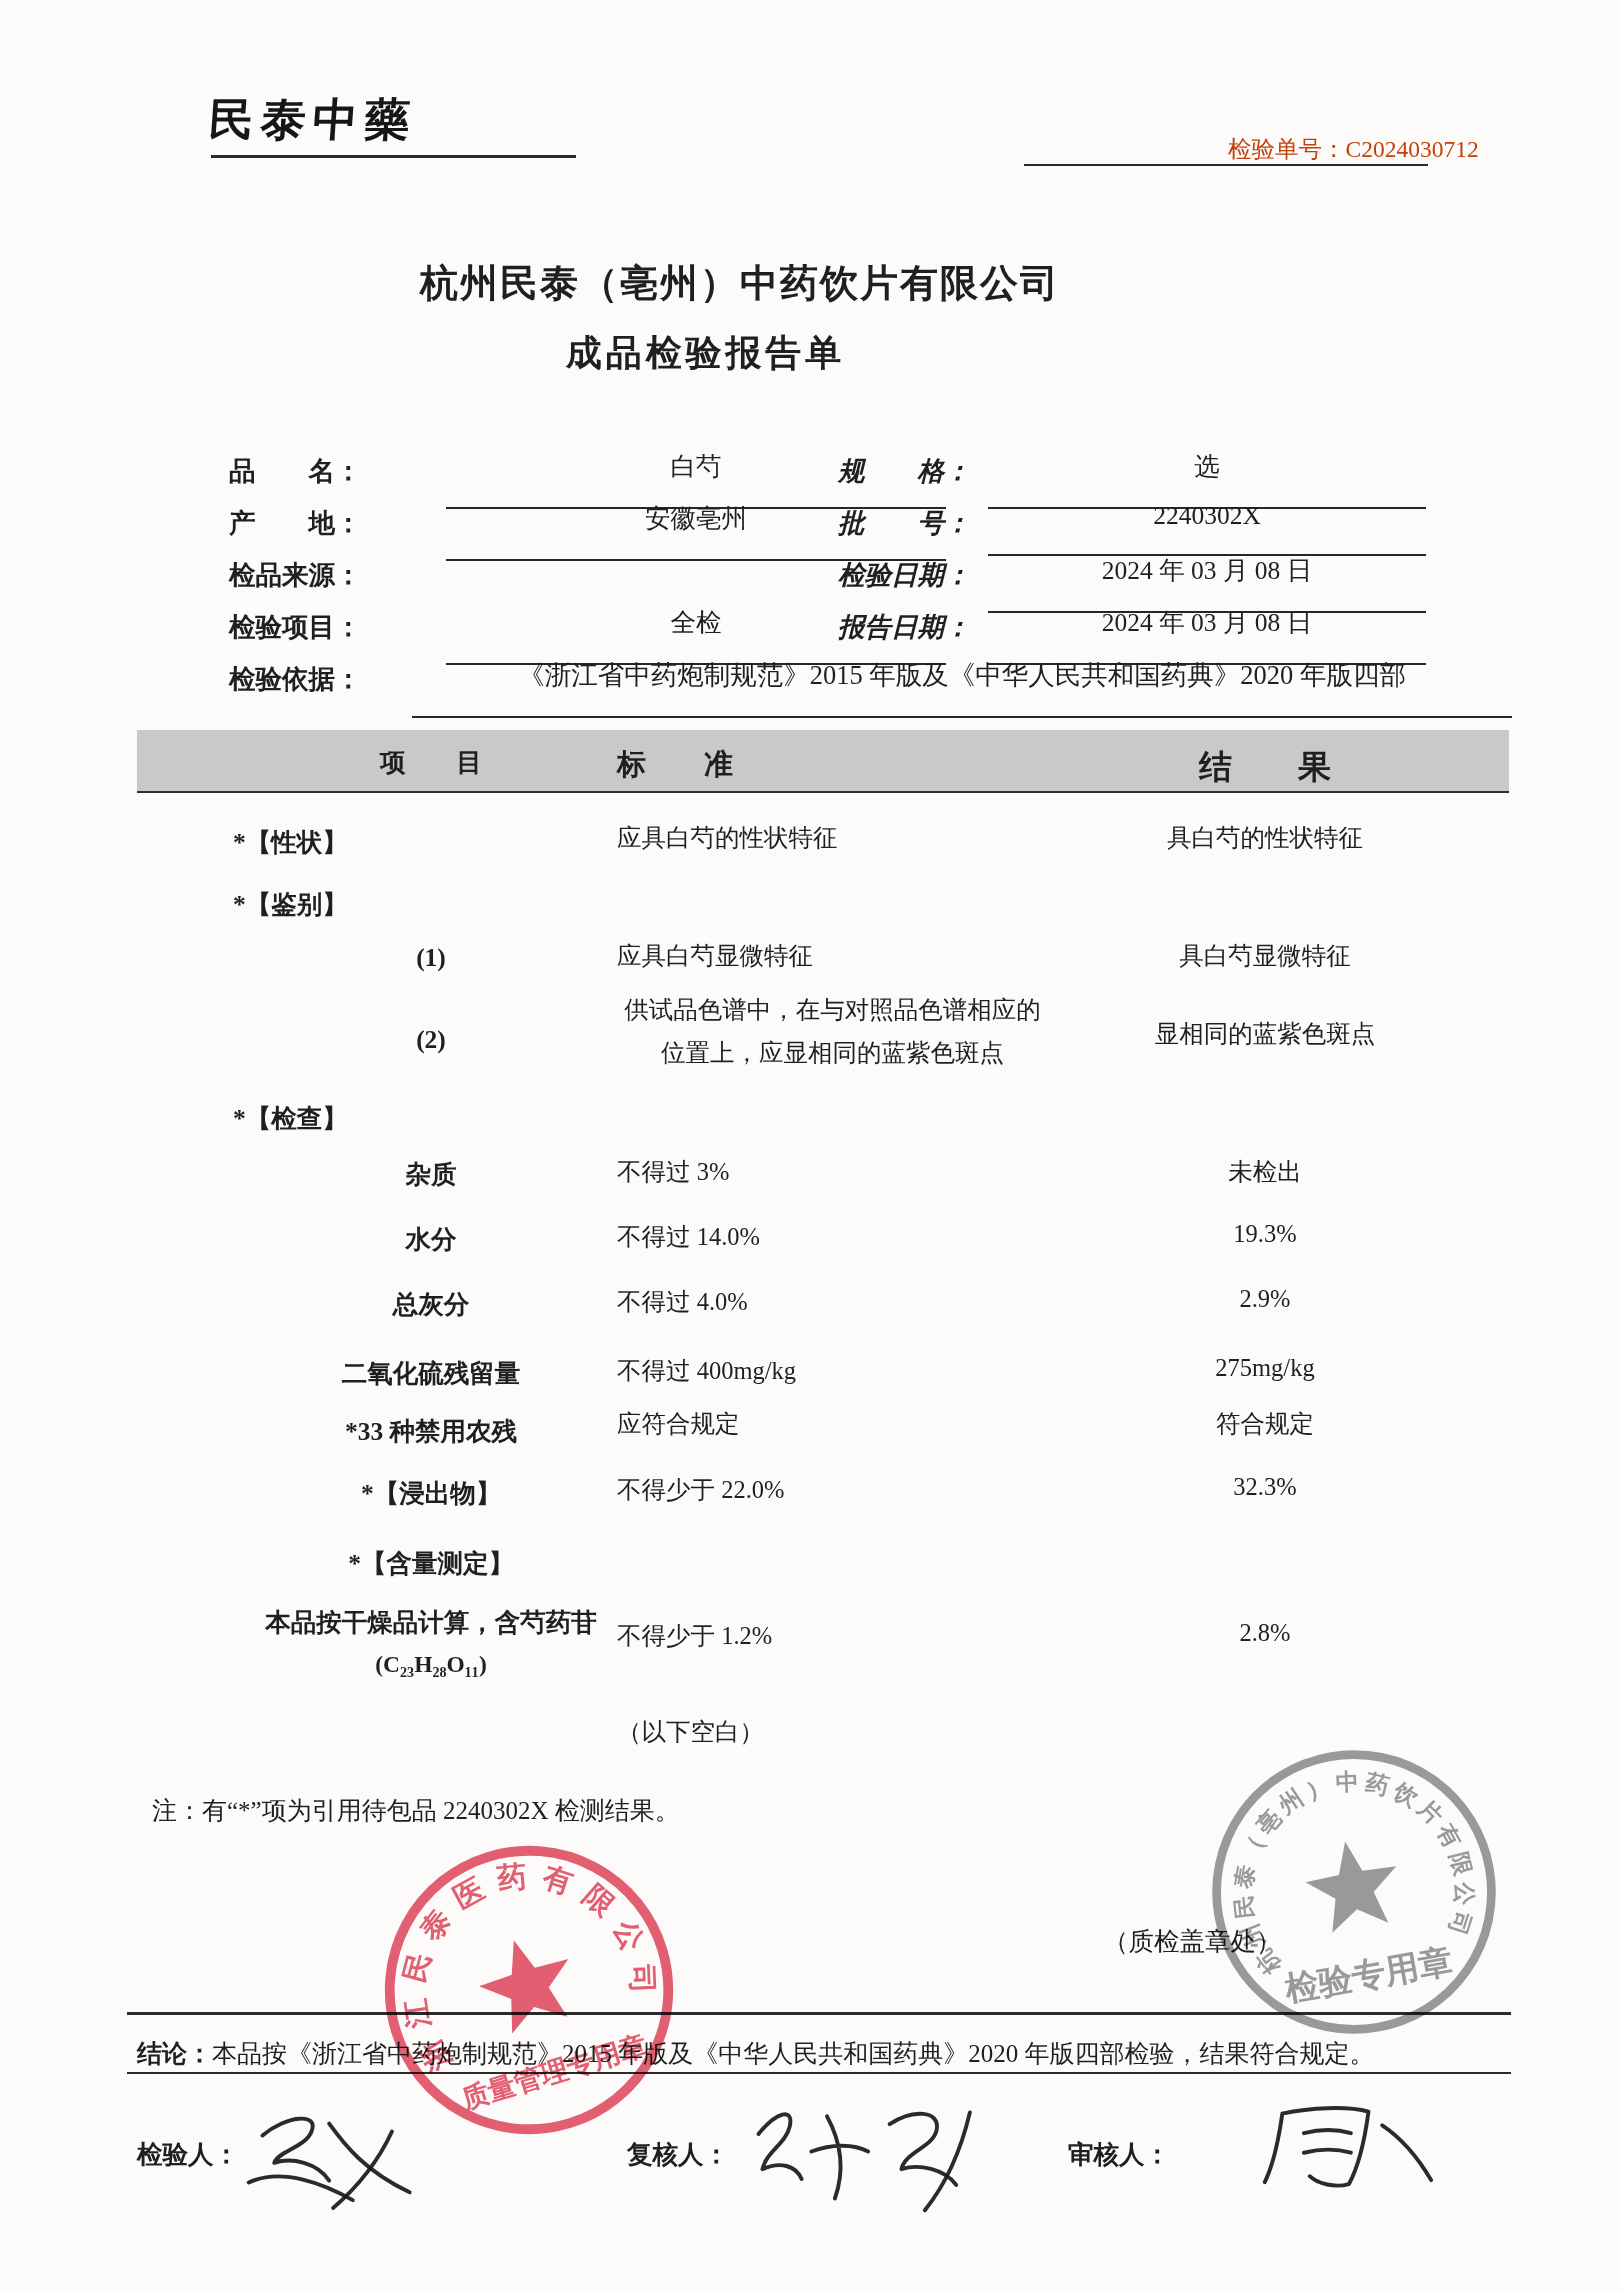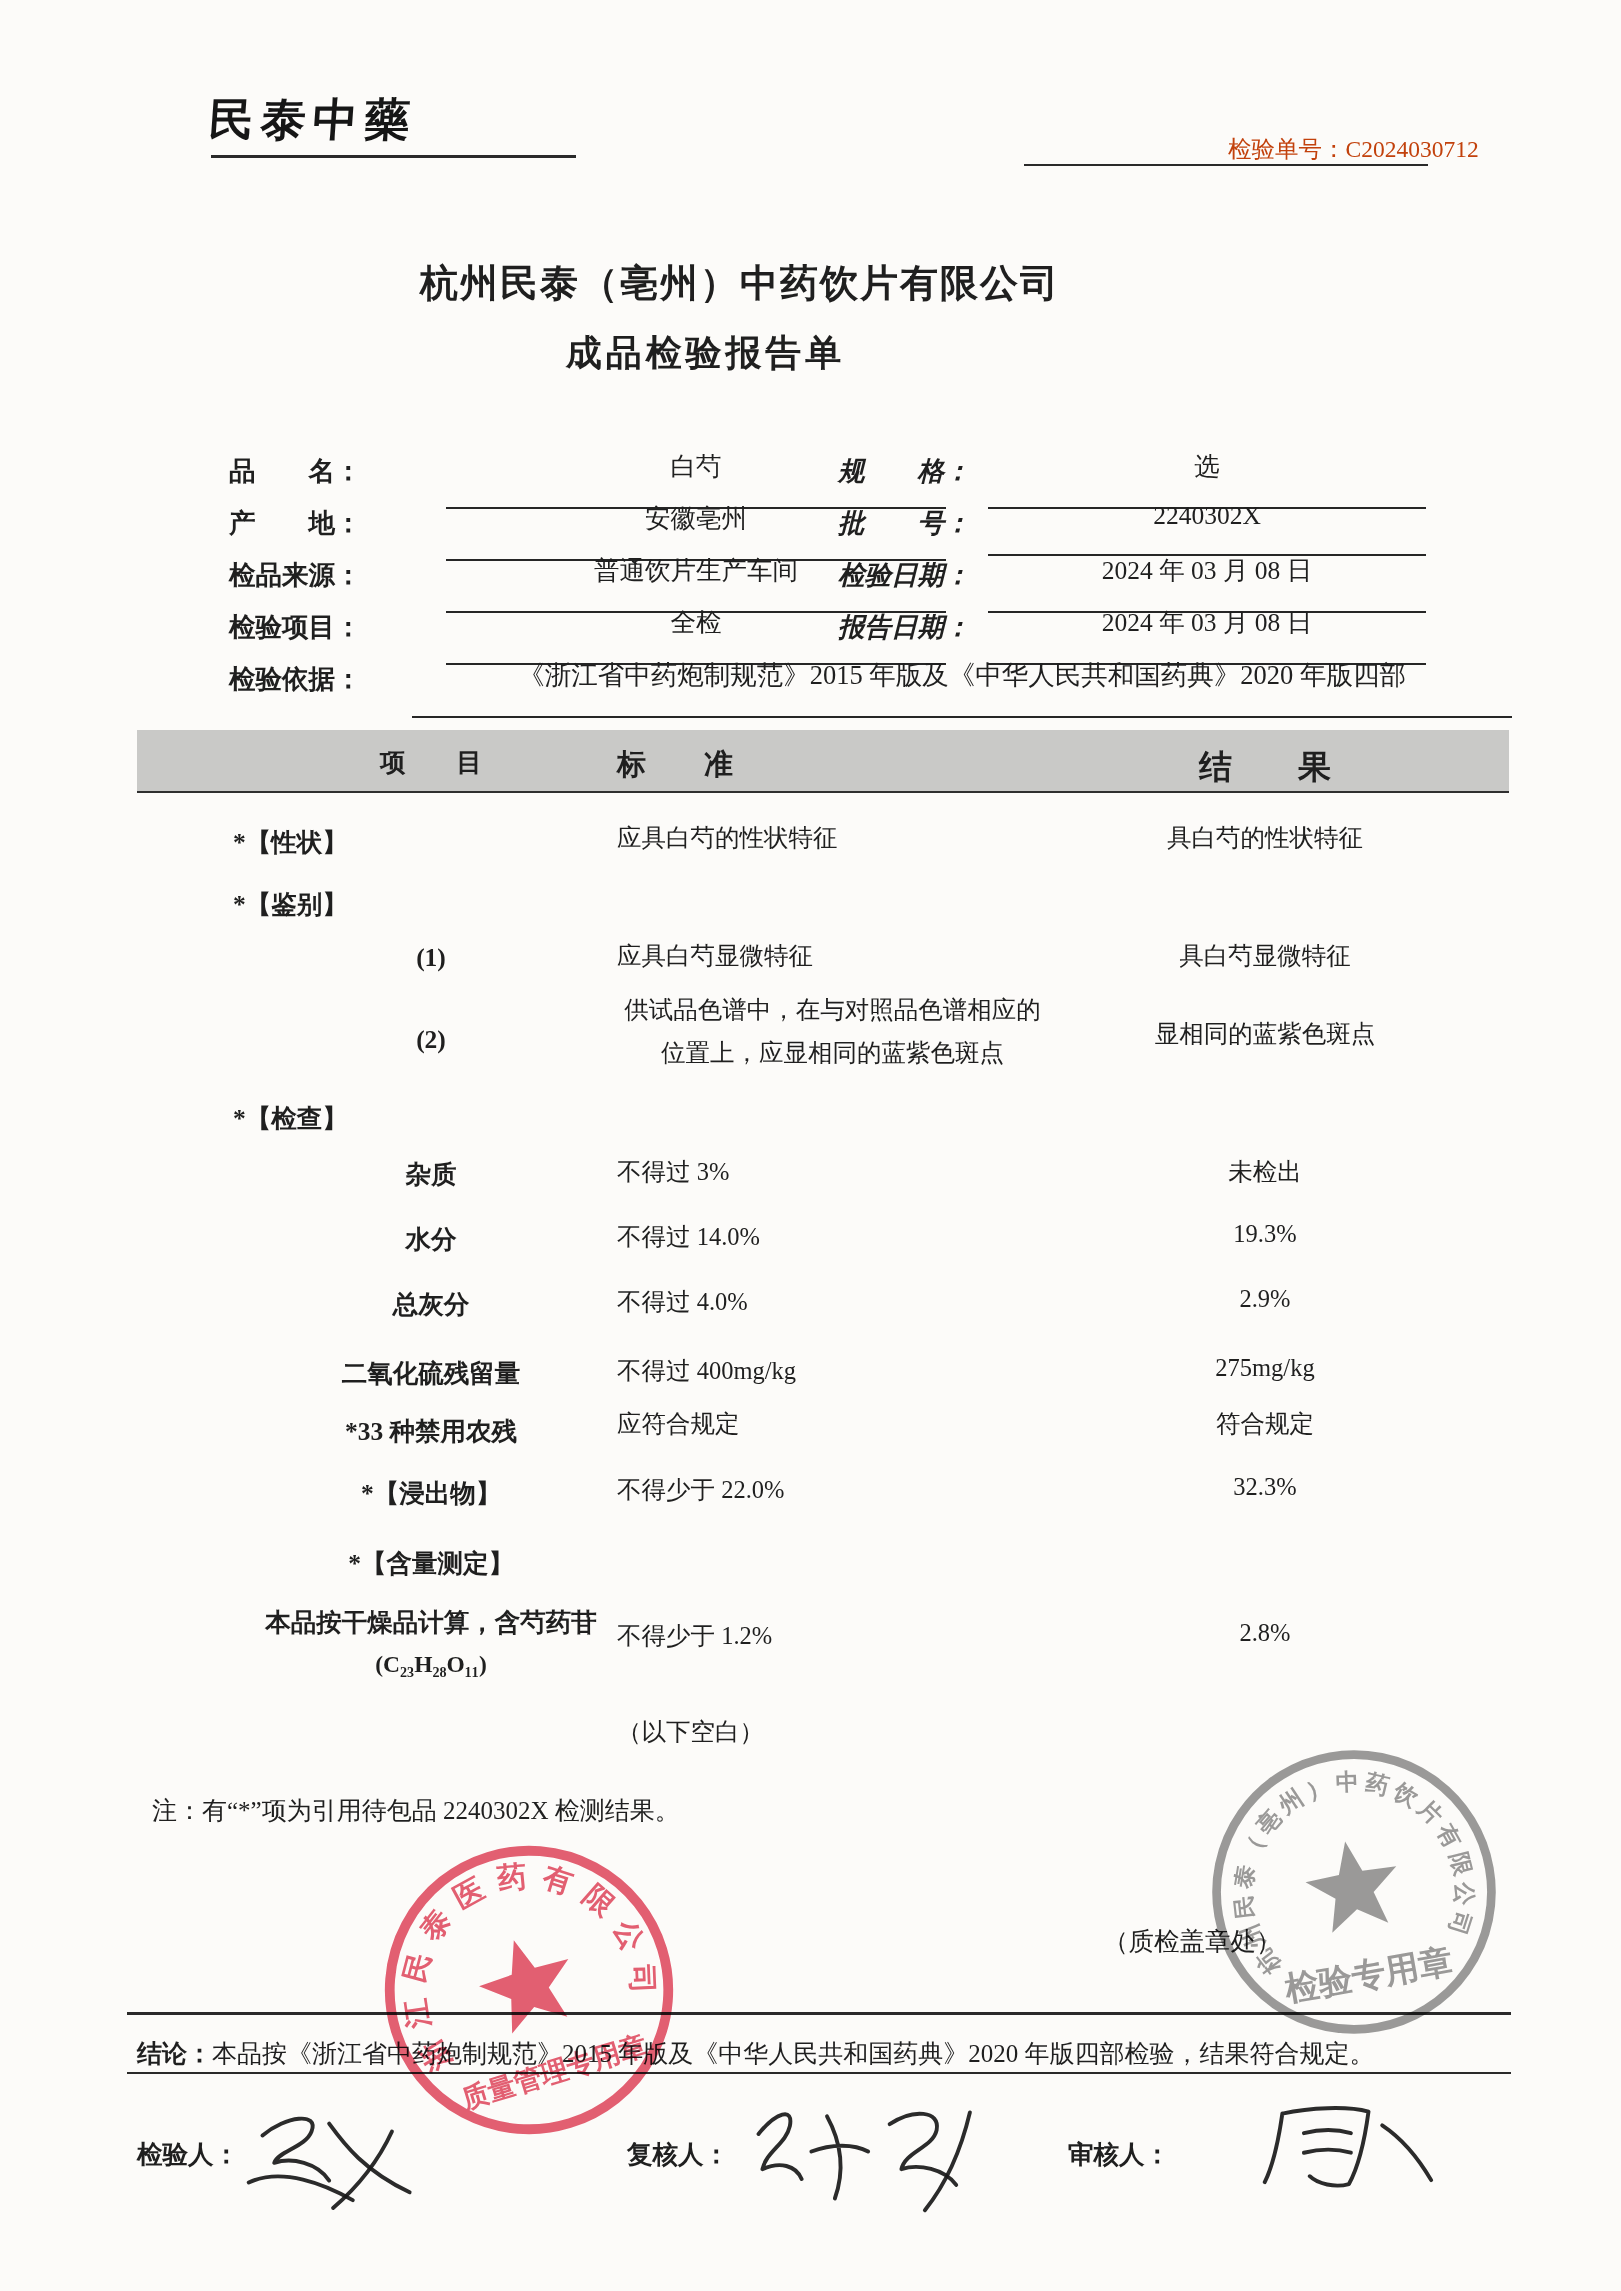--- a/index.html
+++ b/index.html
@@ -88,21 +88,20 @@
   <div class="abs ival l-cell" style="top:449px">白芍</div>
   <div class="abs ilabel r-label" style="top:453px">规　　格：</div>
   <div class="abs ival r-cell" style="top:449px">选</div>
 
   <div class="abs ilabel l-label" style="top:505px">产　　地：</div>
   <div class="abs ival l-cell" style="top:501px">安徽亳州</div>
   <div class="abs ilabel r-label" style="top:505px">批　　号：</div>
   <div class="abs ival r-cell" style="top:501px">2240302X</div>
 
   <div class="abs ilabel l-label" style="top:557px">检品来源：</div>
-  <div class="abs ival l-cell" style="top:553px">普通饮片生产车间</div>
   <div class="abs ilabel r-label" style="top:557px">检验日期：</div>
   <div class="abs ival r-cell" style="top:553px">2024 年 03 月 08 日</div>
 
   <div class="abs ilabel l-label" style="top:609px">检验项目：</div>
   <div class="abs ival l-cell" style="top:605px">全检</div>
   <div class="abs ilabel r-label" style="top:609px">报告日期：</div>
   <div class="abs ival r-cell" style="top:605px">2024 年 03 月 08 日</div>
 
   <div class="abs ilabel l-label" style="top:661px">检验依据：</div>
   <div class="abs ival basis-cell" style="top:657px">《浙江省中药炮制规范》2015 年版及《中华人民共和国药典》2020 年版四部</div>

